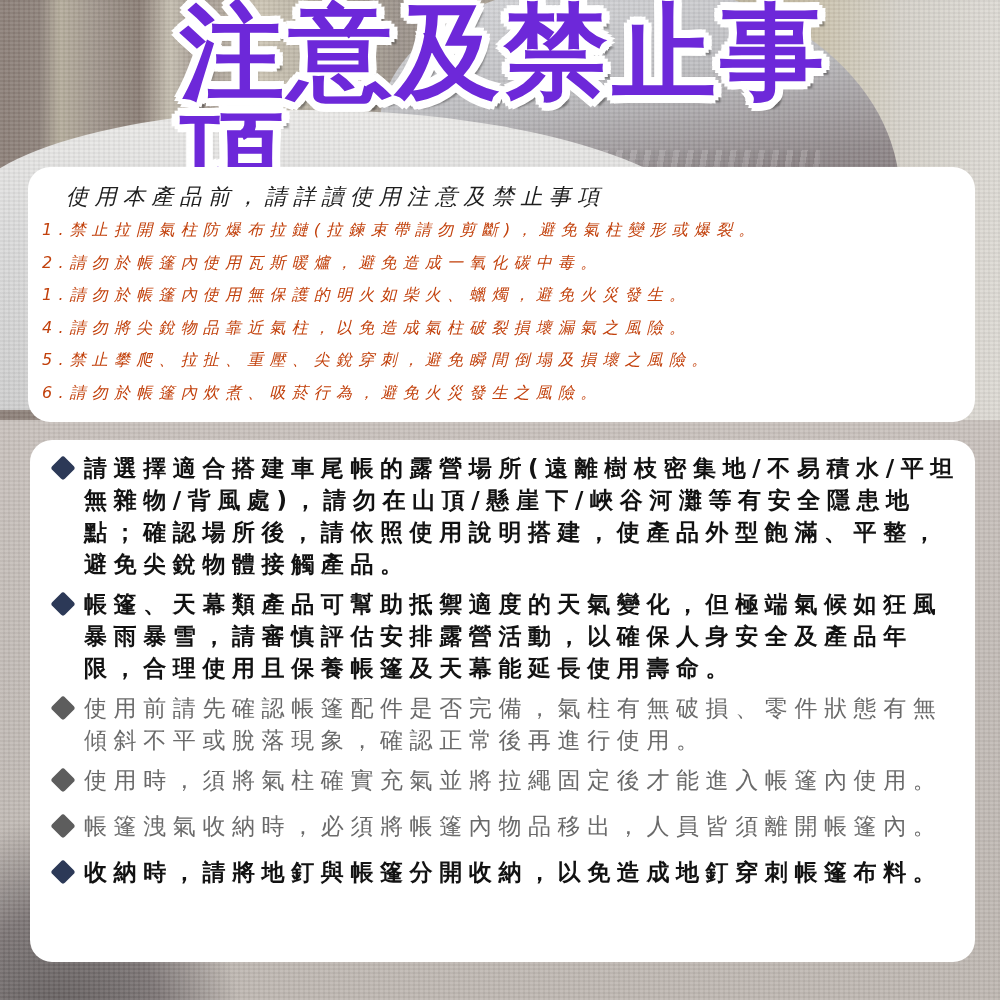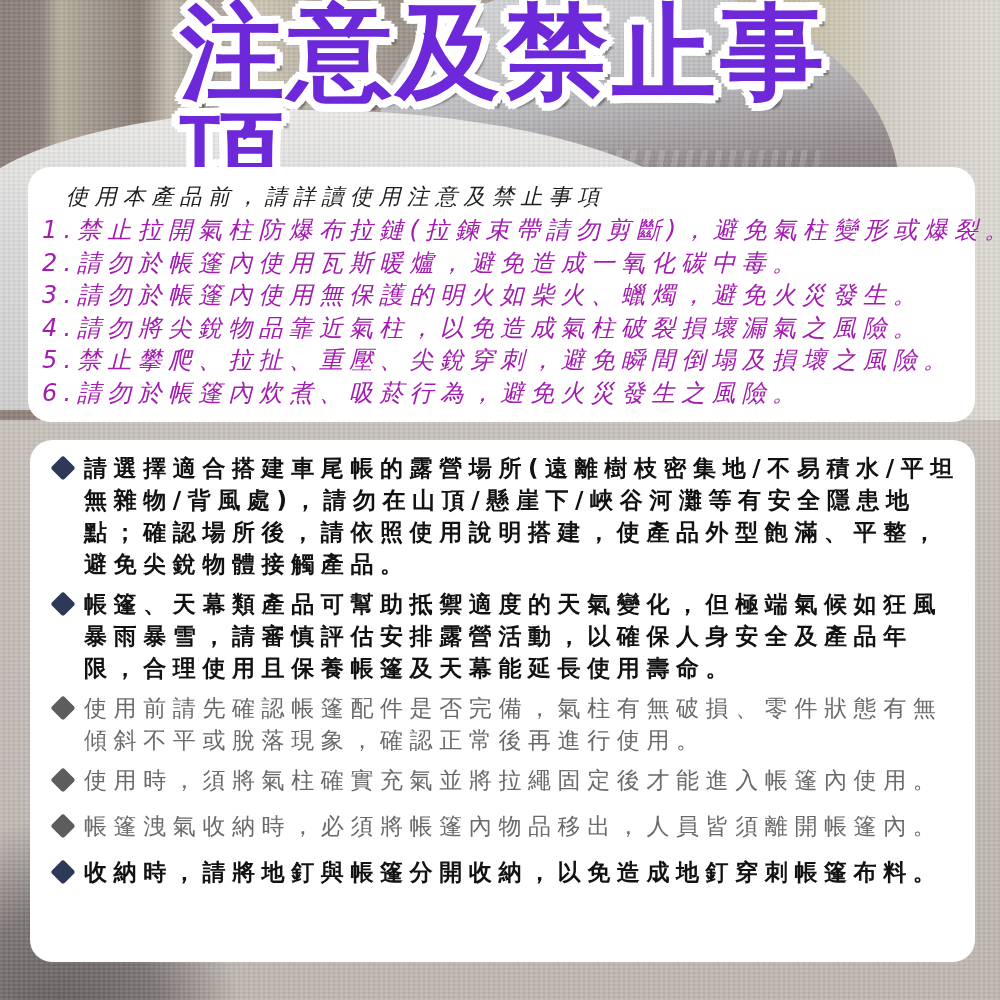--- a/index.html
+++ b/index.html
@@ -85,22 +85,22 @@
     .intro {
       font-size: 22px;
       color: #1e1e1e;
       letter-spacing: 6.4px;
       line-height: 32px;
       padding-left: 24px;
       height: 33px;
       white-space: nowrap;
     }
     .rule {
-      font-size: 24px;
-      color: #a21caf;
+      font-size: 16px;
+      color: #c2410c;
       letter-spacing: 6.2px;
       line-height: 32px;
       height: 32.5px;
       white-space: nowrap;
     }
 
     .note {
       display: flex;
       align-items: flex-start;
       font-size: 23px;
@@ -141,21 +141,21 @@
   <div class="bg-ground"></div>
   <div class="bg-grain"></div>
 </div>
 
 <h1 class="title">注意及禁止事項</h1>
 
 <section class="panel panel-warning">
   <div class="intro">使用本產品前，請詳讀使用注意及禁止事項</div>
   <div class="rule">1.禁止拉開氣柱防爆布拉鏈(拉鍊束帶請勿剪斷)，避免氣柱變形或爆裂。</div>
   <div class="rule">2.請勿於帳篷內使用瓦斯暖爐，避免造成一氧化碳中毒。</div>
-  <div class="rule">3.請勿於帳篷內使用無保護的明火如柴火、蠟燭，避免火災發生。</div>
+  <div class="rule">1.請勿於帳篷內使用無保護的明火如柴火、蠟燭，避免火災發生。</div>
   <div class="rule">4.請勿將尖銳物品靠近氣柱，以免造成氣柱破裂損壞漏氣之風險。</div>
   <div class="rule">5.禁止攀爬、拉扯、重壓、尖銳穿刺，避免瞬間倒塌及損壞之風險。</div>
   <div class="rule">6.請勿於帳篷內炊煮、吸菸行為，避免火災發生之風險。</div>
 </section>
 
 <section class="panel panel-notes">
   <div class="note dark">
     <span class="diamond-wrap">
         <span class="diamond"></span>
       </span>

